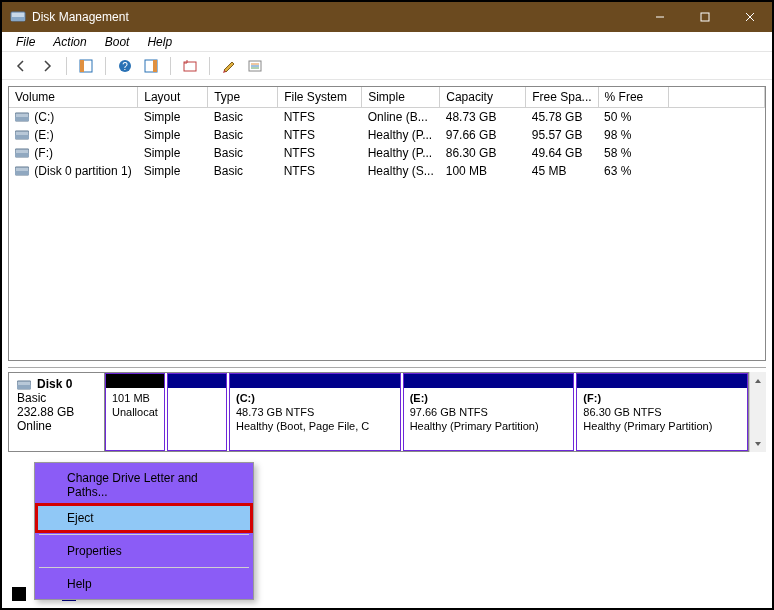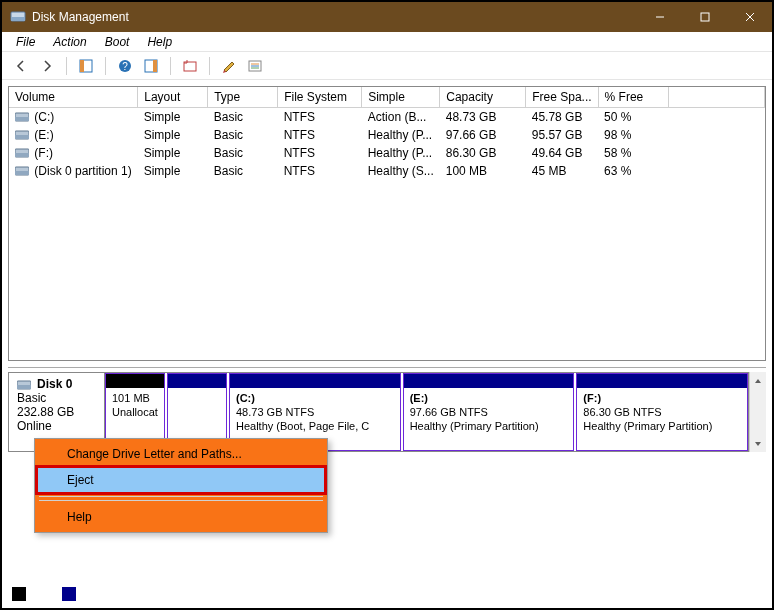--- a/index.html
+++ b/index.html
@@ -156,23 +156,23 @@
     border-left: 1px solid #ccc;
     display: flex; flex-direction: column; justify-content: space-between;
     align-items: center;
   }
   .scrollv .arr { width: 100%; height: 17px; display:flex;align-items:center;justify-content:center; }
   .scrollv .arr svg { width:8px;height:8px;fill:#606060; }
   
   .contextmenu {
     position: absolute;
     left: 32px;
-    top: 436px;
-    width: 294px;
-    background: #f97316;
+    top: 460px;
+    width: 220px;
+    background: #8b5cf6;
     border: 1px solid #999;
     box-shadow: 3px 3px 6px rgba(0,0,0,0.25);
     padding: 2px;
     z-index: 20;
   }
   .contextmenu .cmitem {
     padding: 6px 10px 6px 30px;
     font-size: 12px;
   }
   .contextmenu .cmsep {
@@ -317,21 +317,21 @@
       </thead>
     <tbody id="volrows">
         <tr>
           <td><span class="driveicon"><svg viewBox="0 0 14 10">
                 <rect x="0" y="1" width="14" height="8" rx="1" fill="#b8c8d8" stroke="#607890"></rect>
                 <rect x="0" y="5" width="14" height="4" fill="#90a8c0"></rect>
               </svg></span> (C:)</td>
           <td>Simple</td>
           <td>Basic</td>
           <td>NTFS</td>
-          <td>Action (B...</td>
+          <td>Online (B...</td>
           <td>48.73 GB</td>
           <td>45.78 GB</td>
           <td>50 %</td>
           <td></td>
         </tr>
         <tr>
           <td><span class="driveicon"><svg viewBox="0 0 14 10">
                 <rect x="0" y="1" width="14" height="8" rx="1" fill="#b8c8d8" stroke="#607890"></rect>
                 <rect x="0" y="5" width="14" height="4" fill="#90a8c0"></rect>
               </svg></span> (E:)</td>
@@ -430,15 +430,16 @@
 
 <div class="legend">
   <span><span class="swatch" style="background:#000"></span></span>
   <span><span class="swatch" style="background:#00008b"></span></span>
 </div>
 
 <div class="contextmenu" id="ctxmenu">
     <div class="cmitem">Change Drive Letter and Paths...</div>
     <div class="cmitem highlight">Eject</div>
     <div class="cmsep"></div>
+    <div class="cmitem">Properties</div>
     <div class="cmsep"></div>
     <div class="cmitem">Help</div>
   </div>
 
 </body></html>

